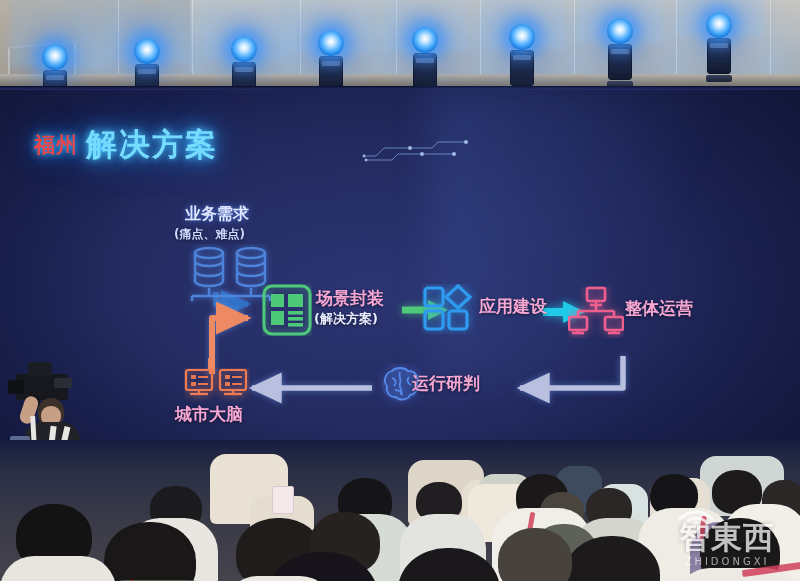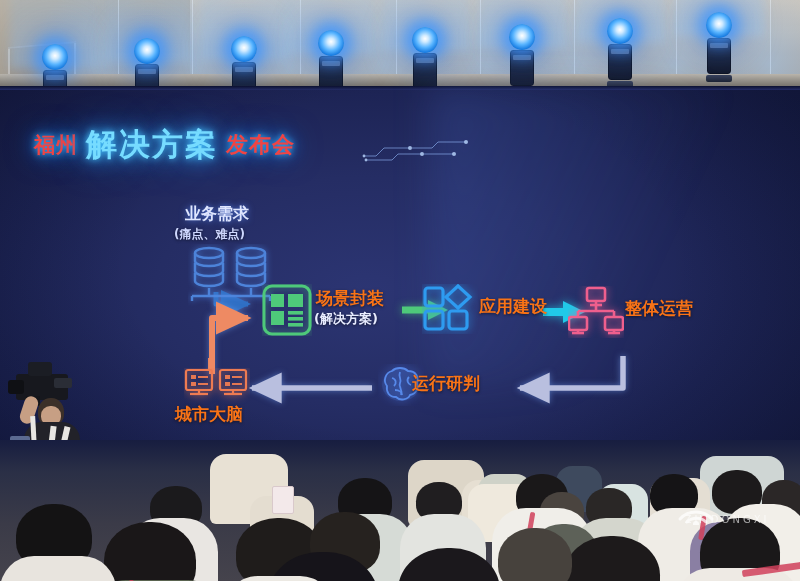--- a/index.html
+++ b/index.html
@@ -93,21 +93,21 @@
   }
   .t-small{font-size:21px;}
   .t-big{font-size:31px;letter-spacing:2px;color:#76dcff;
     text-shadow:0 0 7px #46c4ff,0 0 20px rgba(50,170,255,.95),0 0 36px rgba(25,120,235,.75);}
   .t-mid{font-size:22px;}
   .circuit{position:absolute;left:362px;top:130px;width:130px;height:36px;opacity:.85;}
 
   
   .diagram{position:absolute;left:0;top:86px;width:800px;height:395px;}
   .node-label{
-    position:absolute;color:#f97316;font-weight:bold;white-space:nowrap;
+    position:absolute;color:#f9a8d4;font-weight:bold;white-space:nowrap;
     text-shadow:0 1px 3px rgba(0,0,0,.55);
   }
   .node-sub{
     position:absolute;color:#e8ecff;font-weight:bold;white-space:nowrap;font-size:12px;
     text-shadow:0 1px 3px rgba(0,0,0,.55);
   }
   .glowline{filter:drop-shadow(0 0 3px rgba(120,170,255,.5));}
 
   
   .audience{position:absolute;left:0;top:440px;width:800px;height:141px;overflow:hidden;}
@@ -230,21 +230,20 @@
 
   <div class="screen">
     <div class="screen-vig"></div>
   </div>
   <div class="screen-edge-top"></div>
   <div class="screen-sheen"></div>
 
   <div class="title-wrap">
     <span class="title-t t-small">福州</span>
     <span class="title-t t-big">解决方案</span>
-    <span class="title-t t-mid">发布会</span>
   </div>
 
   <svg class="circuit" viewBox="0 0 130 36">
     <g stroke="#8fb4f5" stroke-width="1" fill="none" opacity="0.75">
       <path d="M2 26 L14 26 L22 18 L48 18"></path>
       <path d="M4 30 L30 30 L36 24 L60 24"></path>
       <path d="M50 18 L70 18 L76 12 L104 12"></path>
       <path d="M62 24 L92 24"></path>
     </g>
     <g fill="#bcd8ff" opacity="0.95">
@@ -499,17 +498,18 @@
 
   <div class="watermark">
     <svg width="44" height="26" style="position:absolute;right:74px;top:0" viewBox="0 0 44 26">
       <g fill="none" stroke="rgba(255,255,255,.9)" stroke-width="3" stroke-linecap="round">
         <path d="M6 20 A22 22 0 0 1 38 20"></path>
         <path d="M13 23 A14 14 0 0 1 32 23"></path>
       </g>
       <circle cx="22" cy="25" r="3" fill="rgba(255,255,255,.9)"></circle>
     </svg>
     <div style="position:absolute;left:0;top:18px;width:130px;text-align:center">
+      <div class="wm-text">智東西</div>
       <div class="wm-sub">ZHIDONGXI</div>
     </div>
   </div>
 
 </div>
 
 </body></html>

